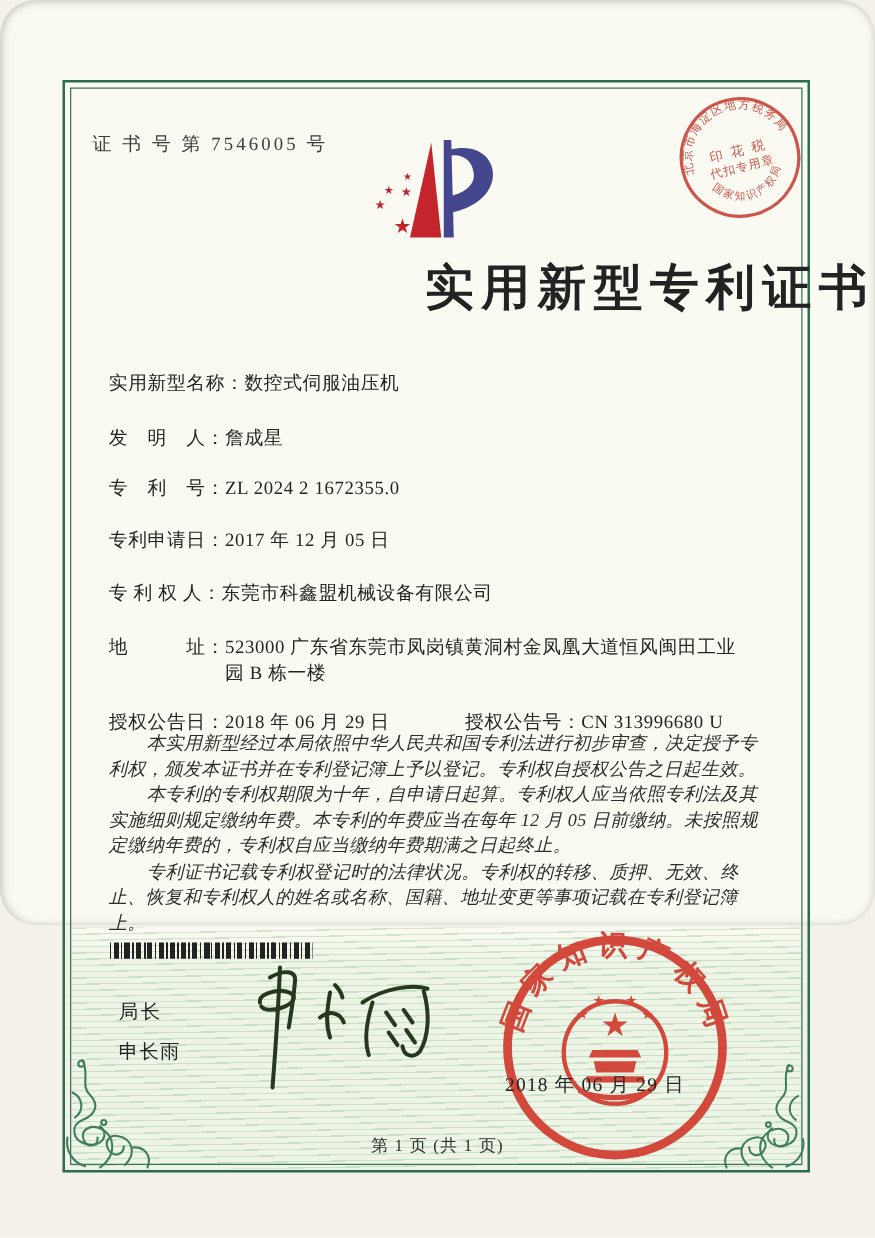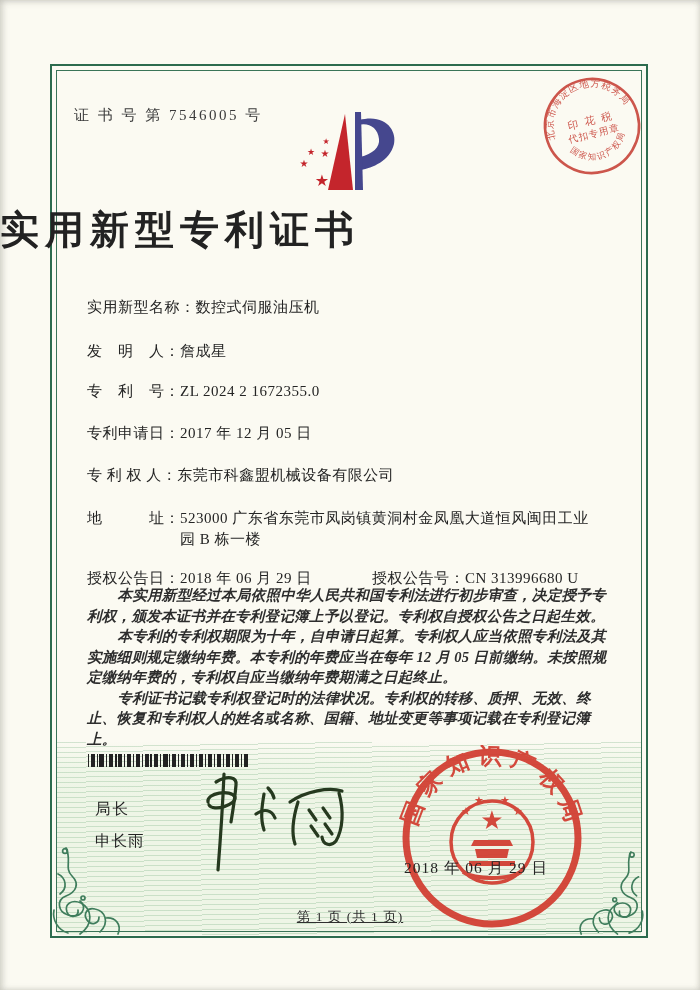--- a/index.html
+++ b/index.html
@@ -2,57 +2,58 @@
 <html><head>
 <meta charset="utf-8">
 <style>
   html,body{margin:0;padding:0;}
   body{
     width:700px;height:990px;position:relative;overflow:hidden;
     background:#f3f1e8;
     font-family:"Liberation Serif","DejaVu Serif",serif;
   }
   .page{
-    position:absolute;left:0;top:0;width:700px;height:990px;
+    position:absolute;left:0;top:0;width:700px;height:740px;
     background:#fbfaf2;
     box-shadow:inset 3px 0 6px rgba(120,120,110,.25), inset -2px 0 5px rgba(150,150,140,.18), inset 0 3px 6px rgba(150,150,140,.15);
+    border-radius:29px;
   }
   .frame-outer{
     position:absolute;left:50px;top:64px;width:598px;height:874px;
     border:2.5px solid #2c6b4e;box-sizing:border-box;z-index:1;
   }
   .frame-inner{
     position:absolute;left:56px;top:70px;width:586px;height:862px;
     border:1px solid #3a7458;box-sizing:border-box;z-index:1;
   }
   .cert-no{
     position:absolute;left:74px;top:106px;font-size:15px;letter-spacing:2.5px;
     color:#3b3b3b;z-index:2;
   }
   .logo{position:absolute;left:298px;top:110px;width:108px;height:86px;z-index:2;}
   .tax-stamp{
     position:absolute;left:540px;top:74px;width:104px;height:104px;z-index:4;
     transform:rotate(-14deg);opacity:.92;
   }
   .title{
-    position:absolute;left:0;right:0;top:203px;text-align:left;
+    position:absolute;left:0;right:0;top:203px;text-align:right;
     font-size:39px;font-weight:600;letter-spacing:6px;color:#222;z-index:2;
   }
   .field-row{position:absolute;left:87px;font-size:15px;color:#242424;z-index:2;line-height:21px;}
   .flabel{letter-spacing:.5px;}
   .fvalue{letter-spacing:.5px;}
   .row-0{top:297px;} .row-1{top:341px;} .row-2{top:381px;}
   .row-3{top:423px;} .row-4{top:465px;} .row-5{top:508px;} .row-6{top:552px;margin-top:16px;}
   .addr-value{display:inline-block;width:412px;vertical-align:top;}
   .grant-no-group{position:absolute;left:285px;top:0;white-space:nowrap;}
   .body-text{
     position:absolute;left:87px;top:585px;width:528px;z-index:2;
     font-size:14.5px;line-height:20.5px;color:#2d2d2d;font-style:italic;
   }
-  .body-text p{margin:0;text-indent:2.1em;letter-spacing:.3px;font-weight:bold;}
+  .body-text p{margin:0;text-indent:2.1em;letter-spacing:.3px;}
   .wave-panel{
     position:absolute;left:57px;top:742px;width:584px;height:193px;z-index:0;
     background-color:#eef5e6;
     background-image:
       repeating-linear-gradient(179deg, rgba(118,175,128,.30) 0px, rgba(118,175,128,.30) 1px, rgba(255,255,255,0) 1px, rgba(255,255,255,0) 5px),
       linear-gradient(180deg, rgba(251,250,242,.95) 0%, rgba(240,247,233,.4) 14%, rgba(236,245,228,0) 30%);
   }
   .barcode{
     position:absolute;left:88px;top:754px;width:162px;height:13px;z-index:2;
     background-image:
@@ -66,21 +67,21 @@
   .agency-seal{position:absolute;left:399px;top:745px;width:186px;height:186px;z-index:2;opacity:.93;}
   .seal-date{
     position:absolute;left:404px;top:858px;z-index:4;font-size:15.5px;color:#242424;
     letter-spacing:1px;white-space:nowrap;
   }
   .flourish{position:absolute;z-index:1;}
   .flourish-left{left:50px;top:846px;width:80px;height:90px;}
   .flourish-right{left:568px;top:850px;width:80px;height:86px;transform:scaleX(-1);}
   .page-footer{
     position:absolute;left:0;right:0;top:908px;text-align:center;z-index:2;
-    font-size:13.5px;color:#2f2f2f;letter-spacing:1px;text-decoration:underline;
+    font-size:13.5px;color:#2f2f2f;letter-spacing:1px;
   }
   svg text{font-family:"Liberation Serif","DejaVu Serif",serif;}
 </style>
 </head>
 <body>
 
 <div class="page">
 
   <div class="frame-outer"></div>
   <div class="frame-inner"></div>

